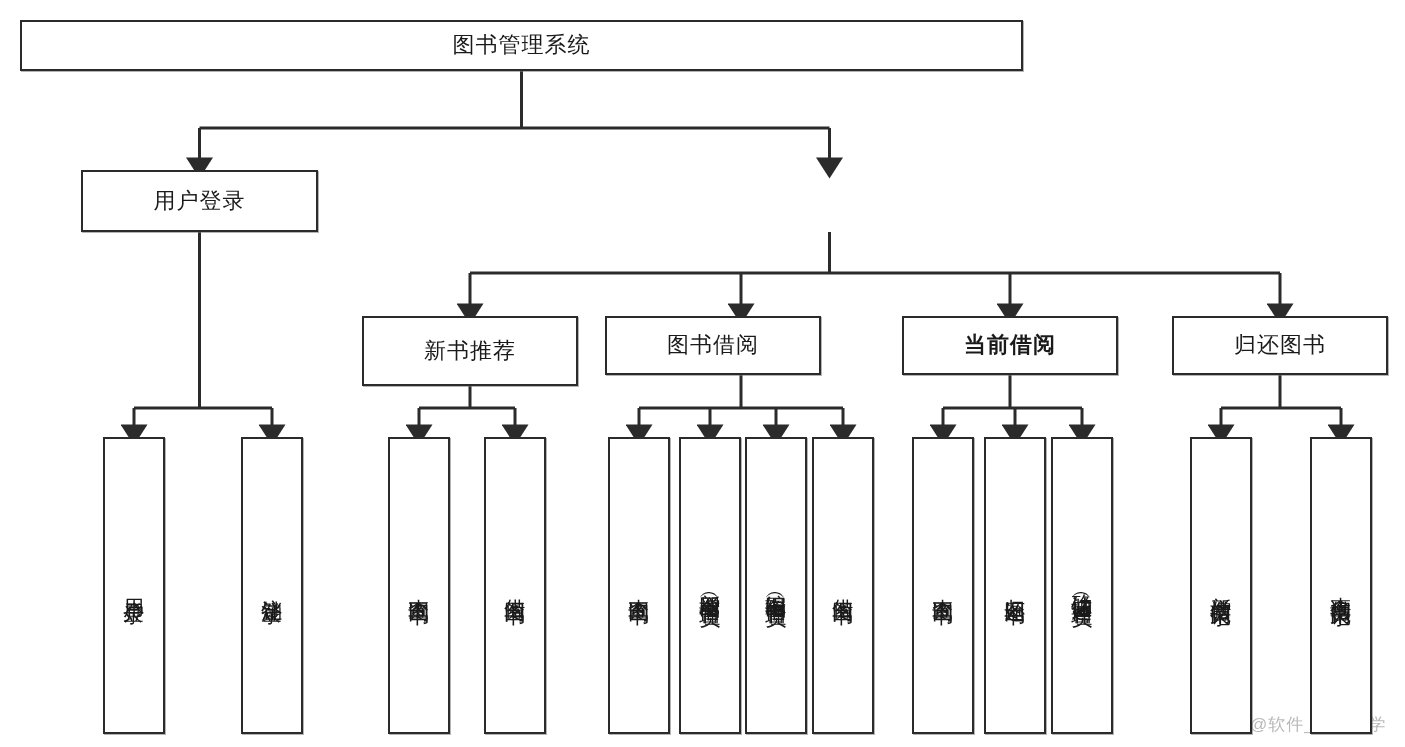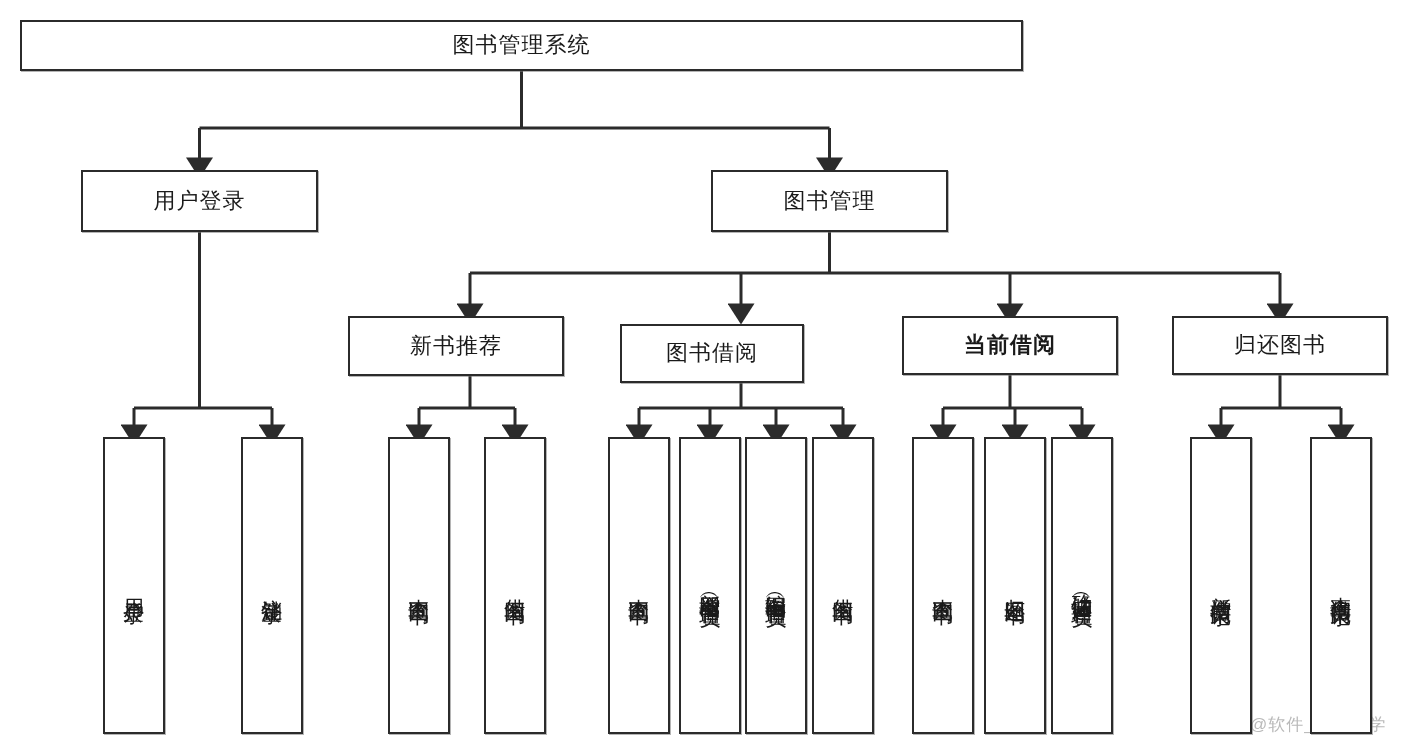--- a/index.html
+++ b/index.html
@@ -113,27 +113,24 @@
   </svg>
 
   <span class="watermark" style="left: 1192px; top: 713px;">CSDN @软件_小贺同学</span>
 
 <div class="node horiz" style="left: 20px; top: 20px; width: 1003px; height: 51px;">
       <span class="label">图书管理系统</span>
     </div>
     <div class="node horiz" style="left: 81px; top: 170px; width: 237px; height: 62px;">
       <span class="label">用户登录</span>
     </div>
-    <div class="node horiz" style="left: 711px; top: 170px; width: 237px; height: 62px;">
-      <span class="label">图书管理</span>
-    </div>
-    <div class="node horiz" style="left: 348px; top: 316px; width: 216px; height: 60px;">
+    <div class="node horiz" style="left: 362px; top: 316px; width: 216px; height: 70px;">
       <span class="label">新书推荐</span>
     </div>
-    <div class="node horiz" style="left: 620px; top: 316px; width: 184px; height: 59px; margin-top: 8px;">
+    <div class="node horiz" style="left: 605px; top: 316px; width: 216px; height: 59px;">
       <span class="label">图书借阅</span>
     </div>
     <div class="node horiz" style="left: 902px; top: 316px; width: 216px; height: 59px; font-weight: bold;">
       <span class="label">当前借阅</span>
     </div>
     <div class="node horiz" style="left: 1172px; top: 316px; width: 216px; height: 59px;">
       <span class="label">归还图书</span>
     </div>
     <div class="node vert" style="left: 103px; top: 437px; width: 62px; height: 297px;">
       <span class="label">用户登录</span>

